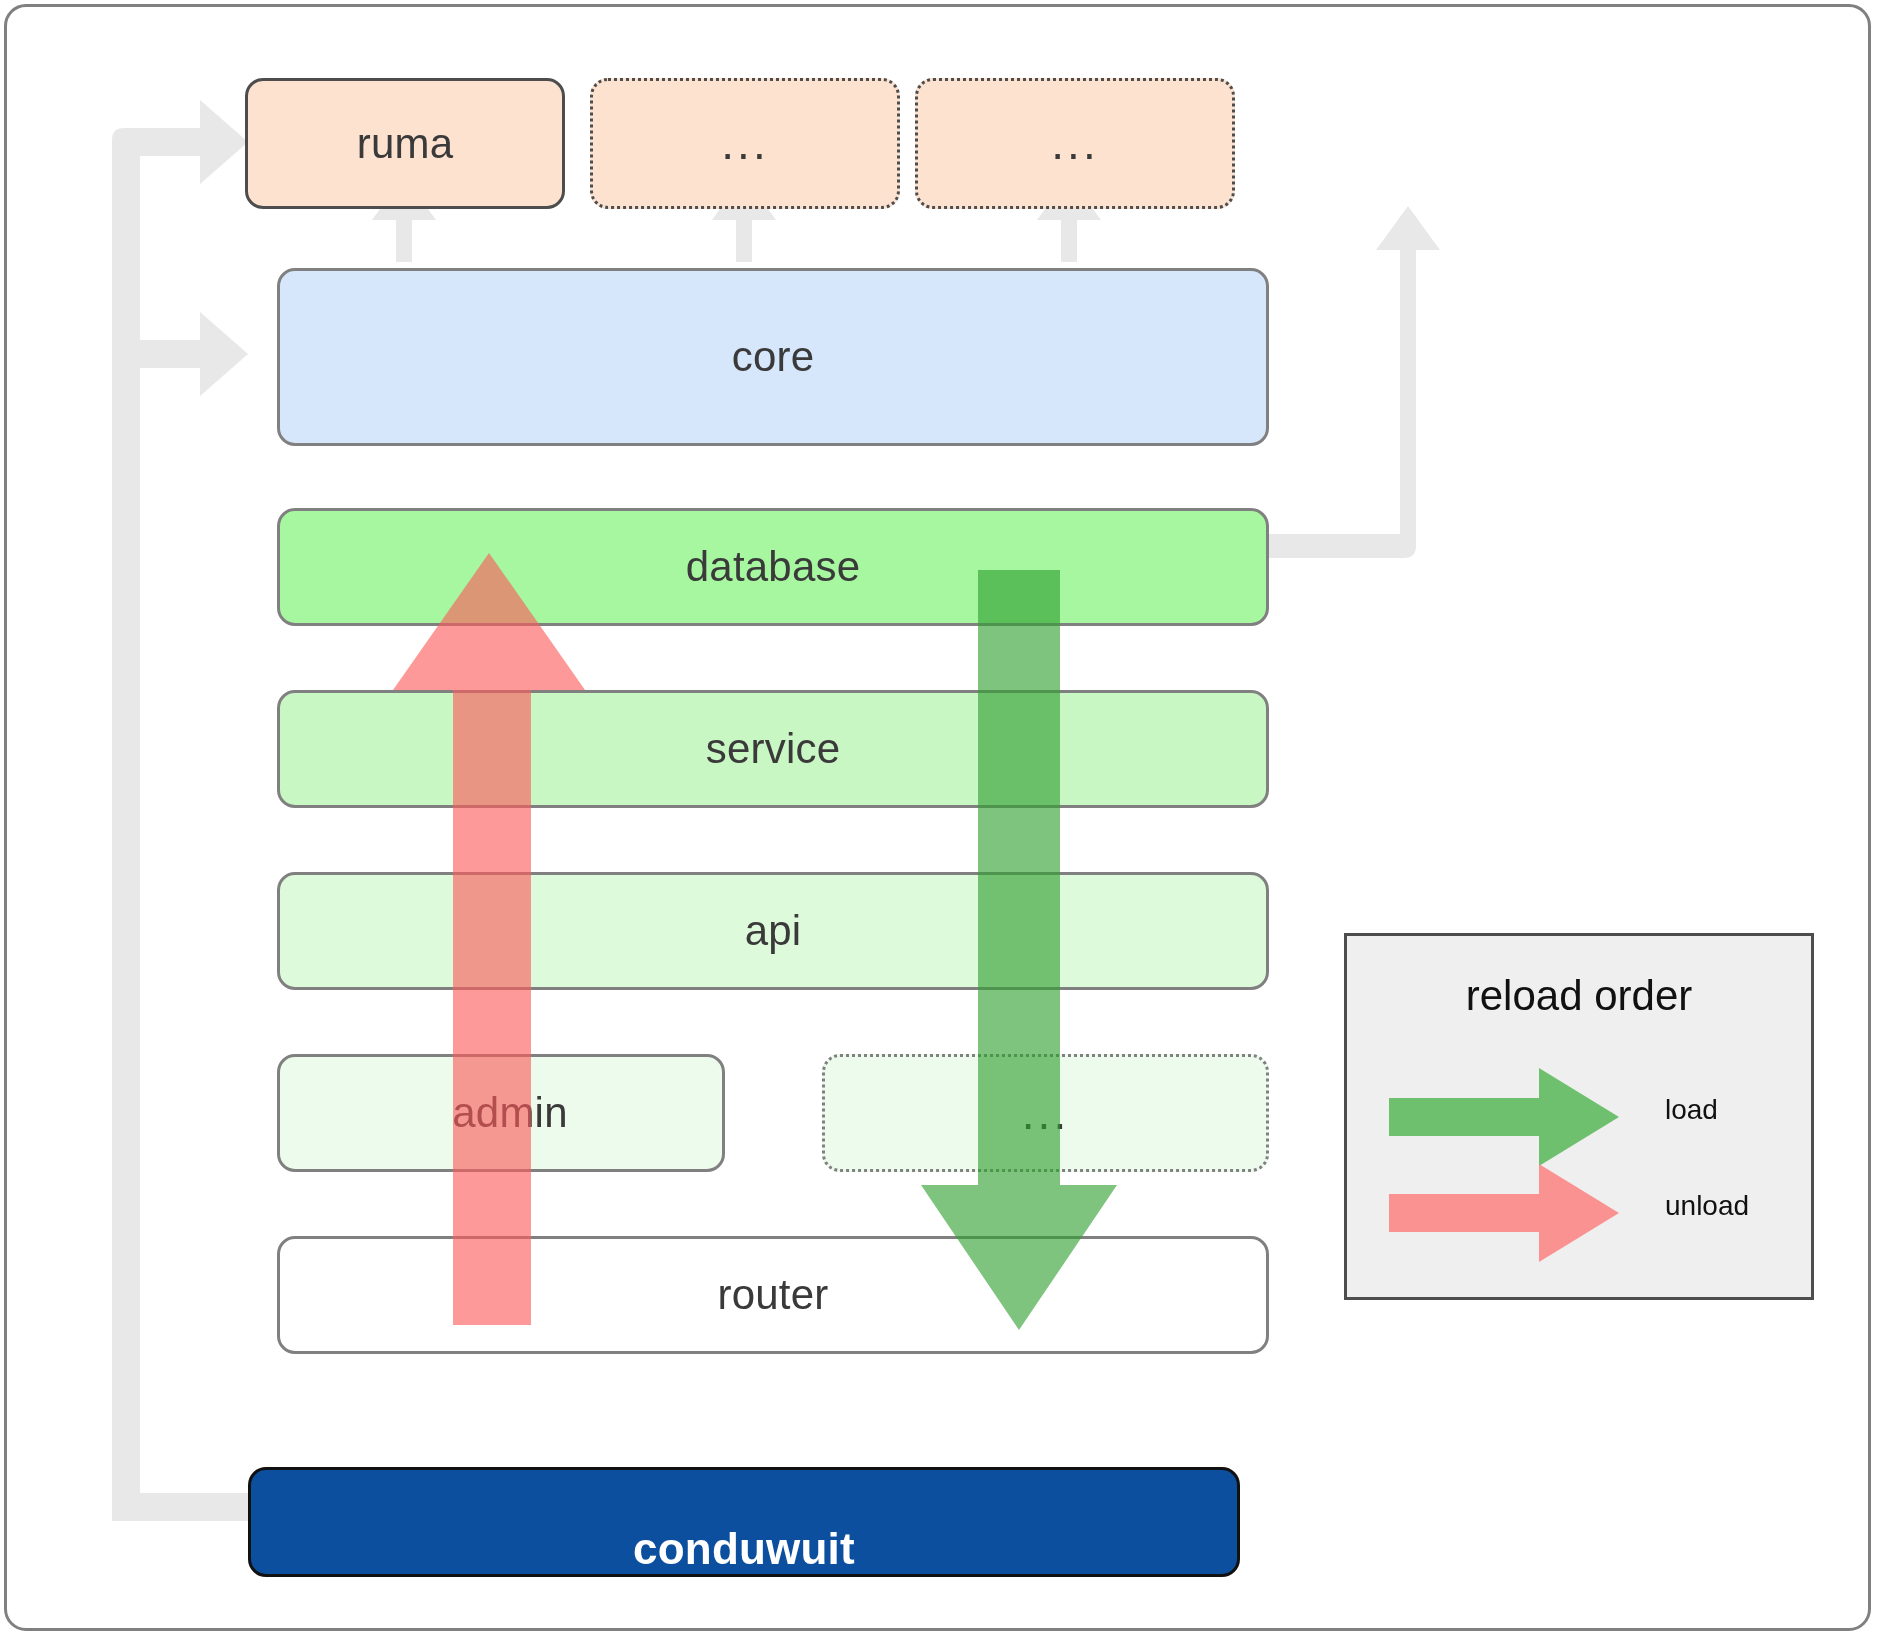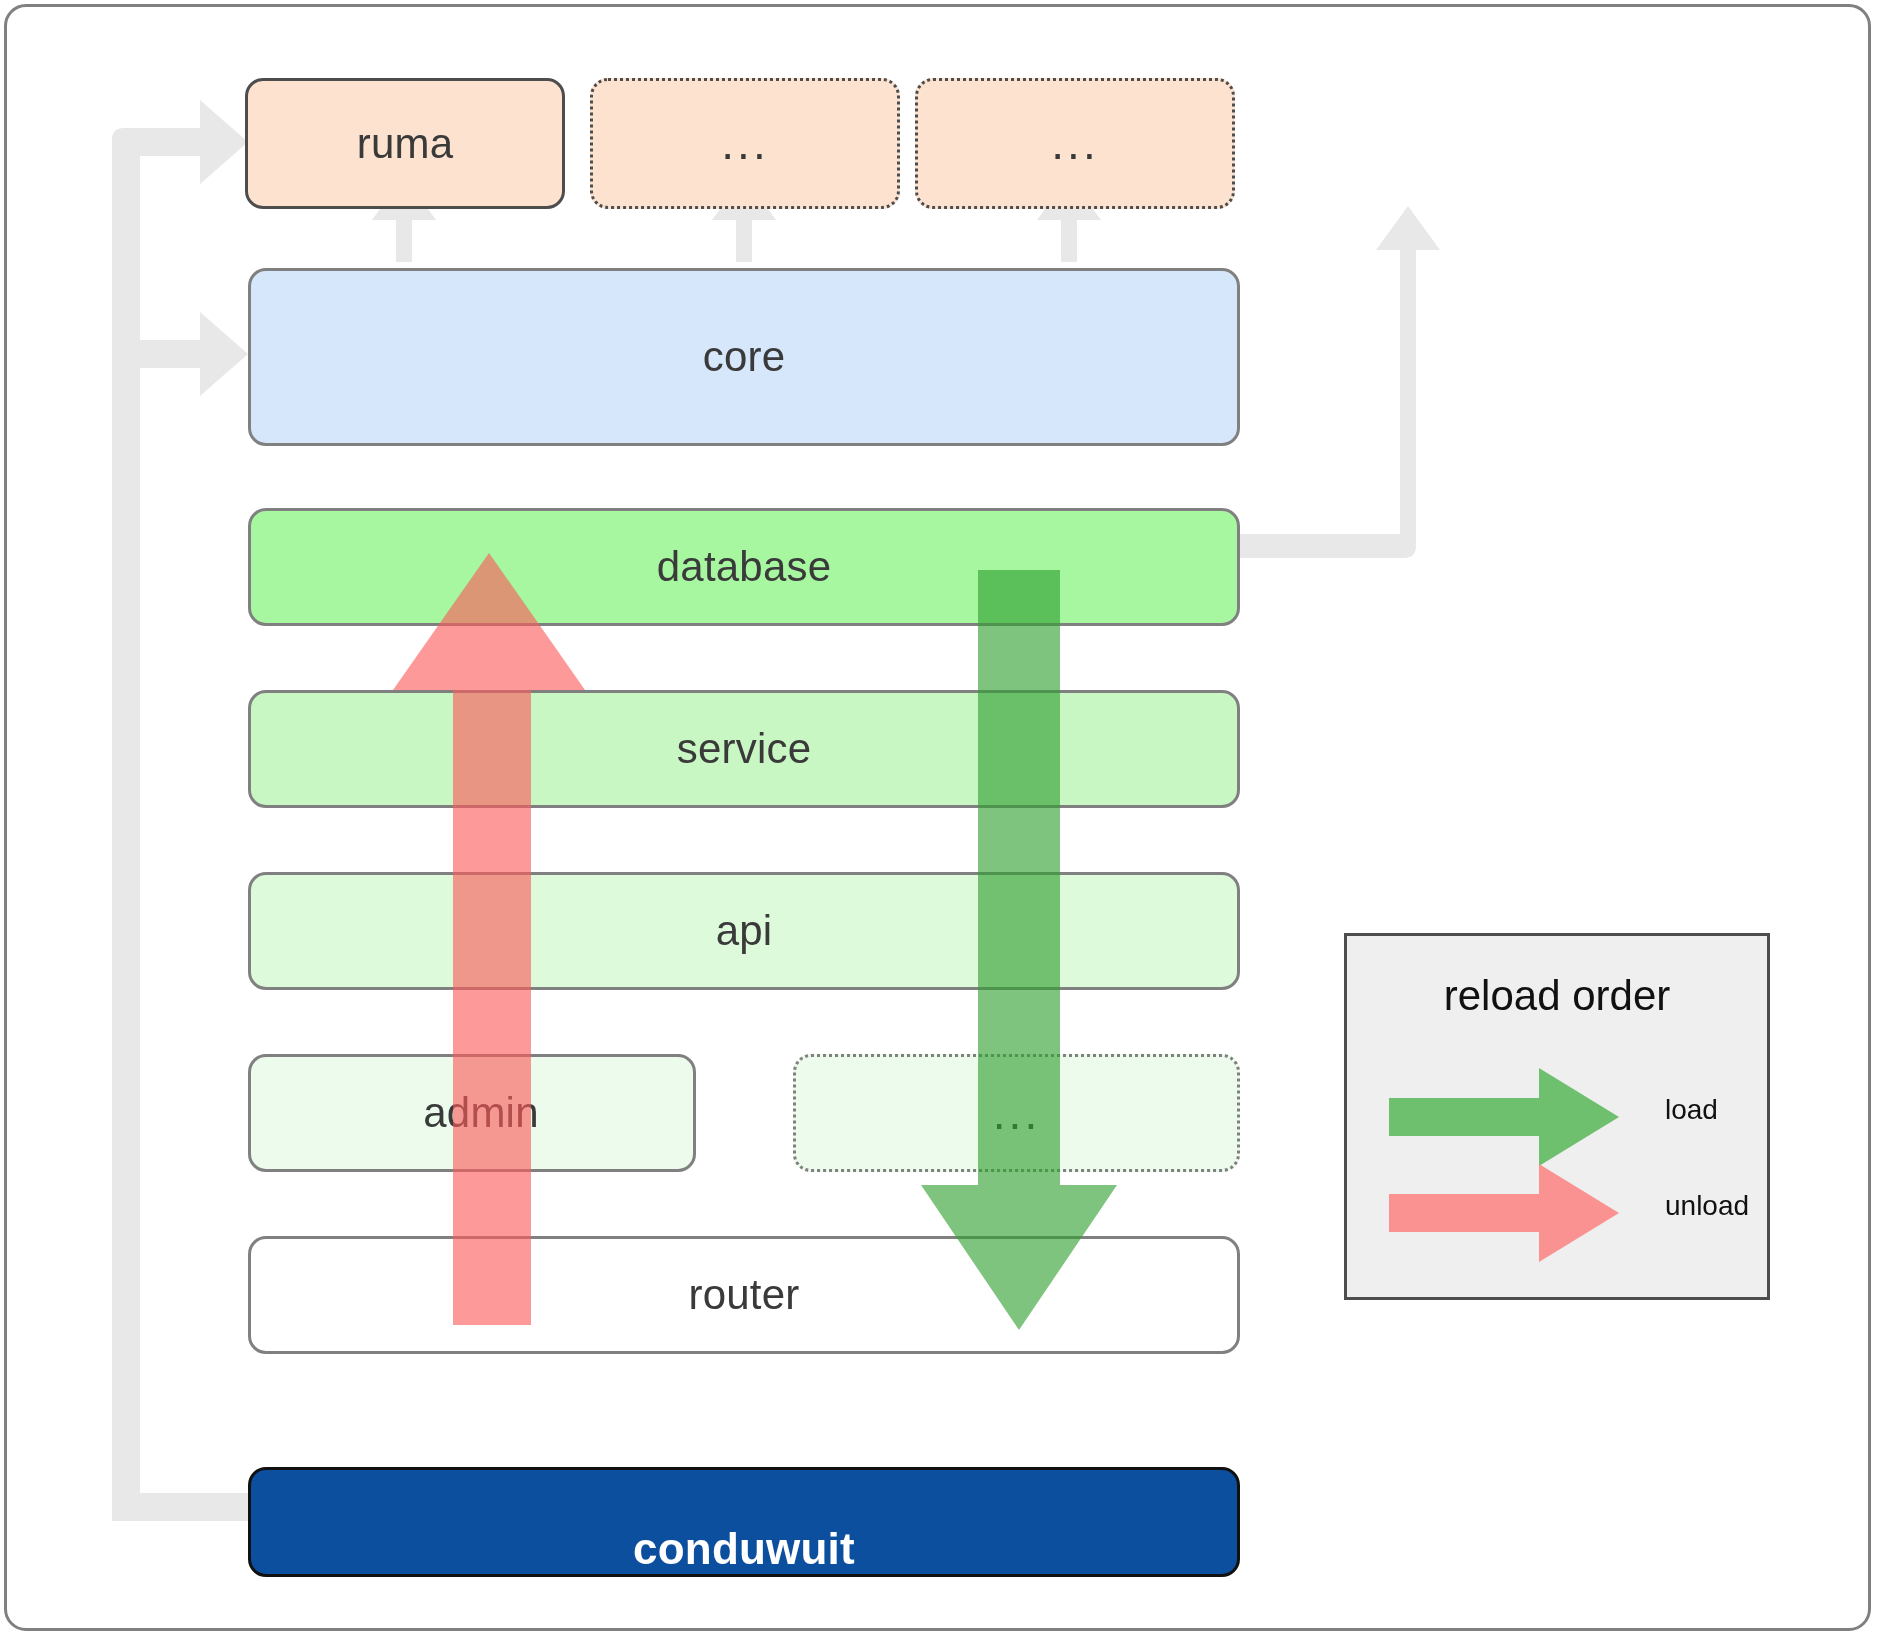--- a/index.html
+++ b/index.html
@@ -47,20 +47,21 @@
   }
   .dep-box.dotted {
     border: 3px dotted #4d4d4d;
   }
   .dep-box .lbl { font-size: 42px; color: #3a3a3a; }
   .dep-box.dotted .lbl { font-size: 46px; letter-spacing: 3px; line-height: 0.4; }
 
   .layer {
     border: 3px solid #808080;
     border-radius: 18px;
+    margin-left: 29px;
   }
   .layer.dotted { border: 3px dotted #808080; }
 
   .layer .lbl { font-size: 42px; color: #3a3a3a; }
   .layer.dotted .lbl { font-size: 46px; letter-spacing: 3px; line-height: 0.4; }
 
   .app-box {
     background: #0b4f9e;
     border: 3px solid #111111;
     border-radius: 18px;
@@ -172,21 +173,21 @@
 
     <g opacity="0.62">
       <path d="M453,1325 L531,1325 L531,690 L585,690 L489,553 L393,690 L453,690 Z" fill="#fb5a5a"></path>
     </g>
 
     <g opacity="0.62">
       <path d="M978,570 L1060,570 L1060,1185 L1117,1185 L1019,1330 L921,1185 L978,1185 Z" fill="#2e9e2e"></path>
     </g>
   </svg>
 
-  <div class="legend" style="left:1344px; top:933px; width:426px; height:367px;">
+  <div class="legend" style="left:1344px; top:933px; width:470px; height:367px;">
     <div class="legend-title">reload order</div>
 
     <svg class="legend-arrow" style="left:42px; top:132px; width:230px; height:98px;" viewBox="0 0 230 98">
       <path d="M0,30 L150,30 L150,0 L230,49 L150,98 L150,68 L0,68 Z" fill="#5cb85c" opacity="0.88"></path>
     </svg>
     <div class="legend-label" style="left:318px; top:158px;">load</div>
 
     <svg class="legend-arrow" style="left:42px; top:228px; width:230px; height:98px;" viewBox="0 0 230 98">
       <path d="M0,30 L150,30 L150,0 L230,49 L150,98 L150,68 L0,68 Z" fill="#fb8a8a" opacity="0.92"></path>
     </svg>

